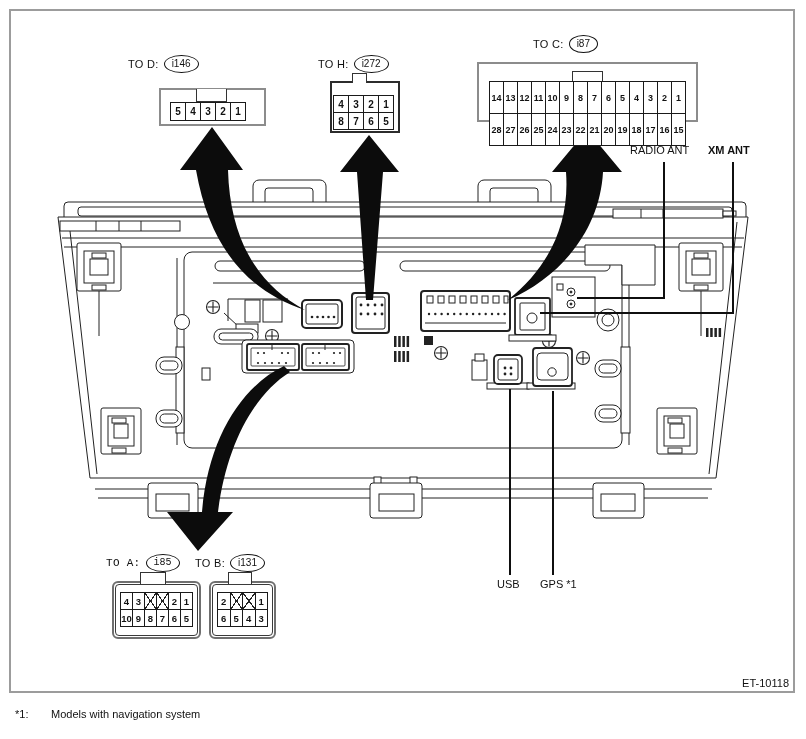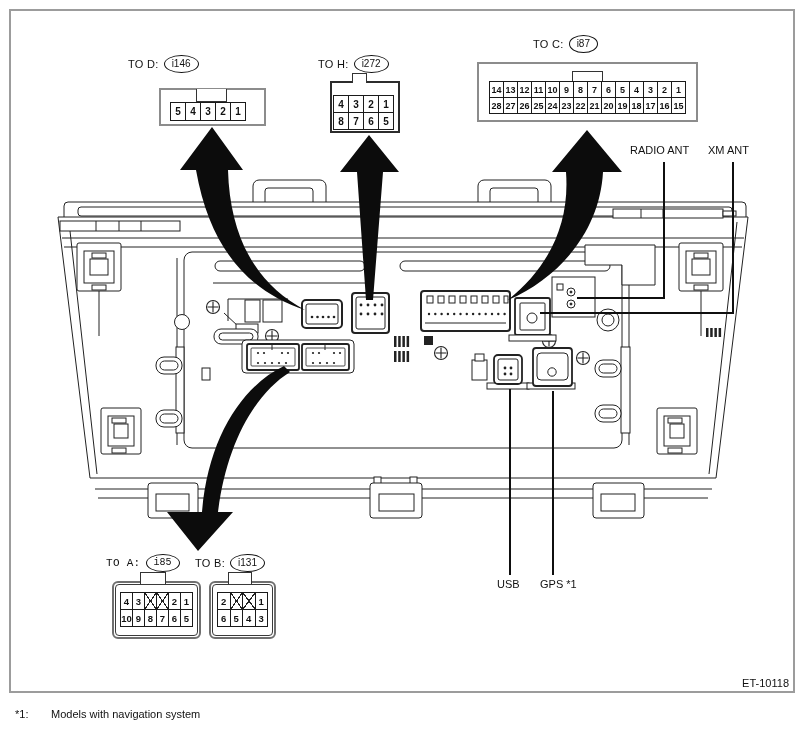--- a/index.html
+++ b/index.html
@@ -21,21 +21,21 @@
   .prow + .prow{margin-top:-1px;border-radius:6px;}
   .cell{box-sizing:border-box;border:1px solid #1a1a1a;background:#fff;
         display:flex;align-items:center;justify-content:center;
         font-weight:bold;color:#111;}
   .cell + .cell{margin-left:-1px;}
   .cell.x{background-image:
       linear-gradient(to top right, transparent 47%, #222 47%, #222 53%, transparent 53%),
       linear-gradient(to bottom right, transparent 47%, #222 47%, #222 53%, transparent 53%);}
   .cells-d .cell{width:16px;height:19px;font-size:10px;}
   .cells-h .cell{width:16px;height:18px;font-size:10px;}
-  .cells-c .cell{width:15px;height:17px;font-size:9px;}
+  .cells-c .cell{width:15px;height:33px;font-size:9px;}
   .cells-a .cell{width:13px;height:18px;font-size:9.5px;}
   .cells-b .cell{width:13.5px;height:18px;font-size:9.5px;}
 
   
   .clabel{position:absolute;display:flex;align-items:center;white-space:nowrap;
           font-size:11px;letter-spacing:.3px;z-index:5;}
   .oval{display:inline-block;margin-left:5px;padding:0 7px 1px;border:1.4px solid #111;
         border-radius:50%;font-size:10px;line-height:15px;letter-spacing:0;}
   .ant-label,.port-label{position:absolute;font-size:11px;white-space:nowrap;z-index:5;}
   .figcode{position:absolute;font-size:11px;z-index:5;}
@@ -464,21 +464,21 @@
   <div class="clabel" style="left:106px;top:554px;font-family:Liberation Mono, monospace;">
     <span>TO A:</span>
     <span class="oval">i85</span>
   </div>
   <div class="clabel" style="left:195px;top:554px;">
     <span>TO B:</span>
     <span class="oval">i131</span>
   </div>
 
   <div class="ant-label" style="left:630px;top:144px;">RADIO ANT</div>
-  <div class="ant-label" style="left:708px;top:144px;">XM ANT</div>
+  <div class="ant-label" style="left:708px;top:144px;font-weight:bold;">XM ANT</div>
   <div class="port-label" style="left:497px;top:578px;">USB</div>
   <div class="port-label" style="left:540px;top:578px;">GPS *1</div>
 
   <div class="figcode" style="right:17px;top:677px;">ET-10118</div>
   <div class="footnote" style="left:15px;top:708px;">
     <span class="fmark">*1:</span>
     <span>Models with navigation system</span>
   </div>
 </div>
 

